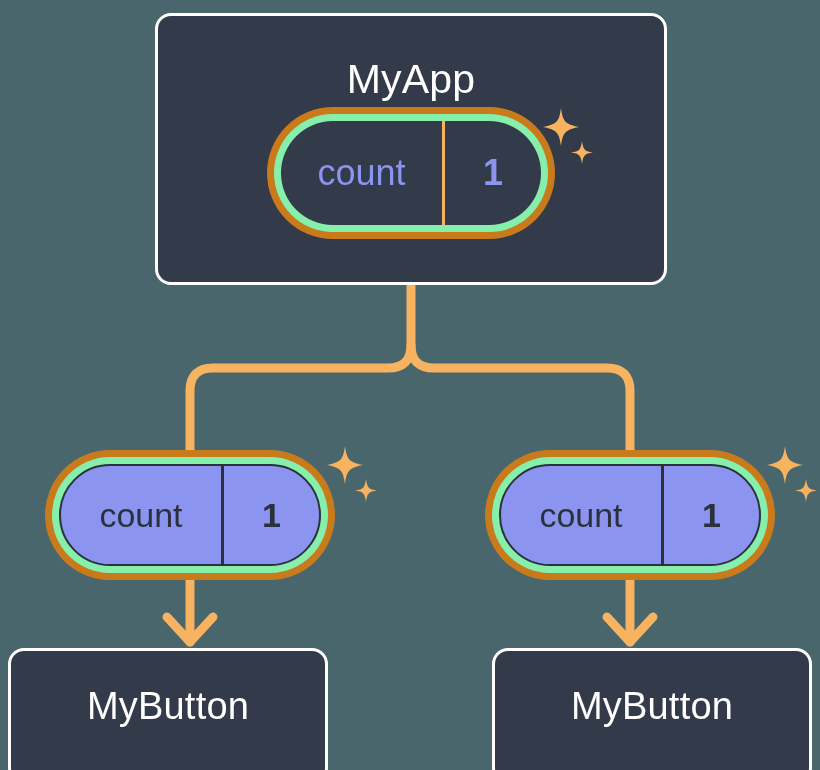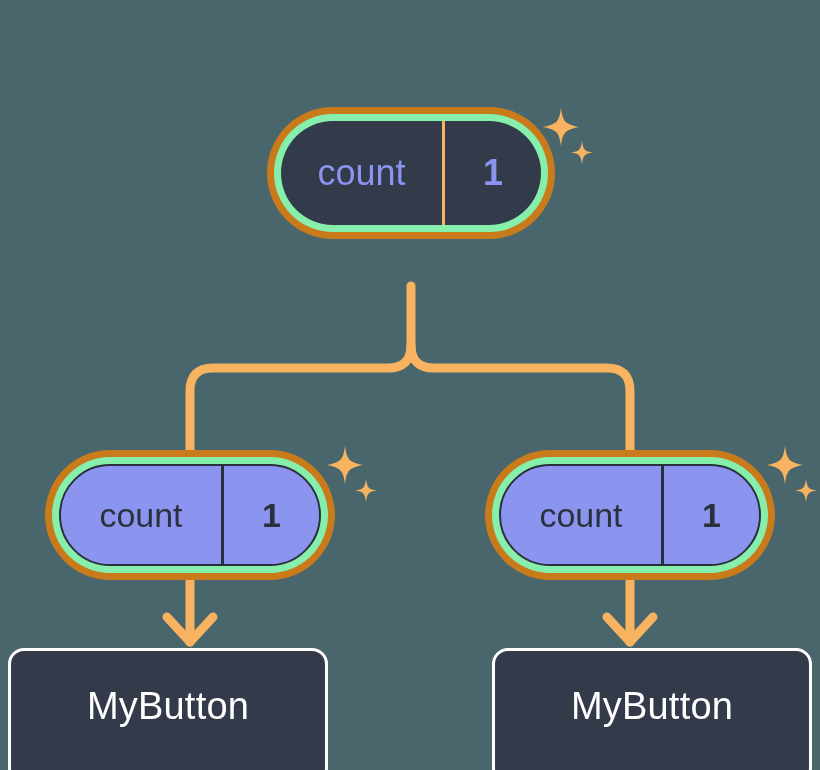--- a/index.html
+++ b/index.html
@@ -171,20 +171,23 @@
       <path d="M 190 578 L 190 642"></path>
       <path d="M 167 617 L 190 642 L 213 617"></path>
     </g>
 
     <g fill="none" stroke="#f7b35f" stroke-width="9" stroke-linecap="round" stroke-linejoin="round">
       <path d="M 630 578 L 630 642"></path>
       <path d="M 607 617 L 630 642 L 653 617"></path>
     </g>
   </svg>
 
+  <div class="card" id="card-myapp">
+    <div class="card-title">MyApp</div>
+  </div>
 
   <div class="pill pill-dark" id="pill-myapp">
     <div class="pill-mid">
       <div class="pill-inner">
         <div class="pill-cell pill-key">count</div>
         <div class="pill-cell pill-value">1</div>
       </div>
     </div>
   </div>
 

